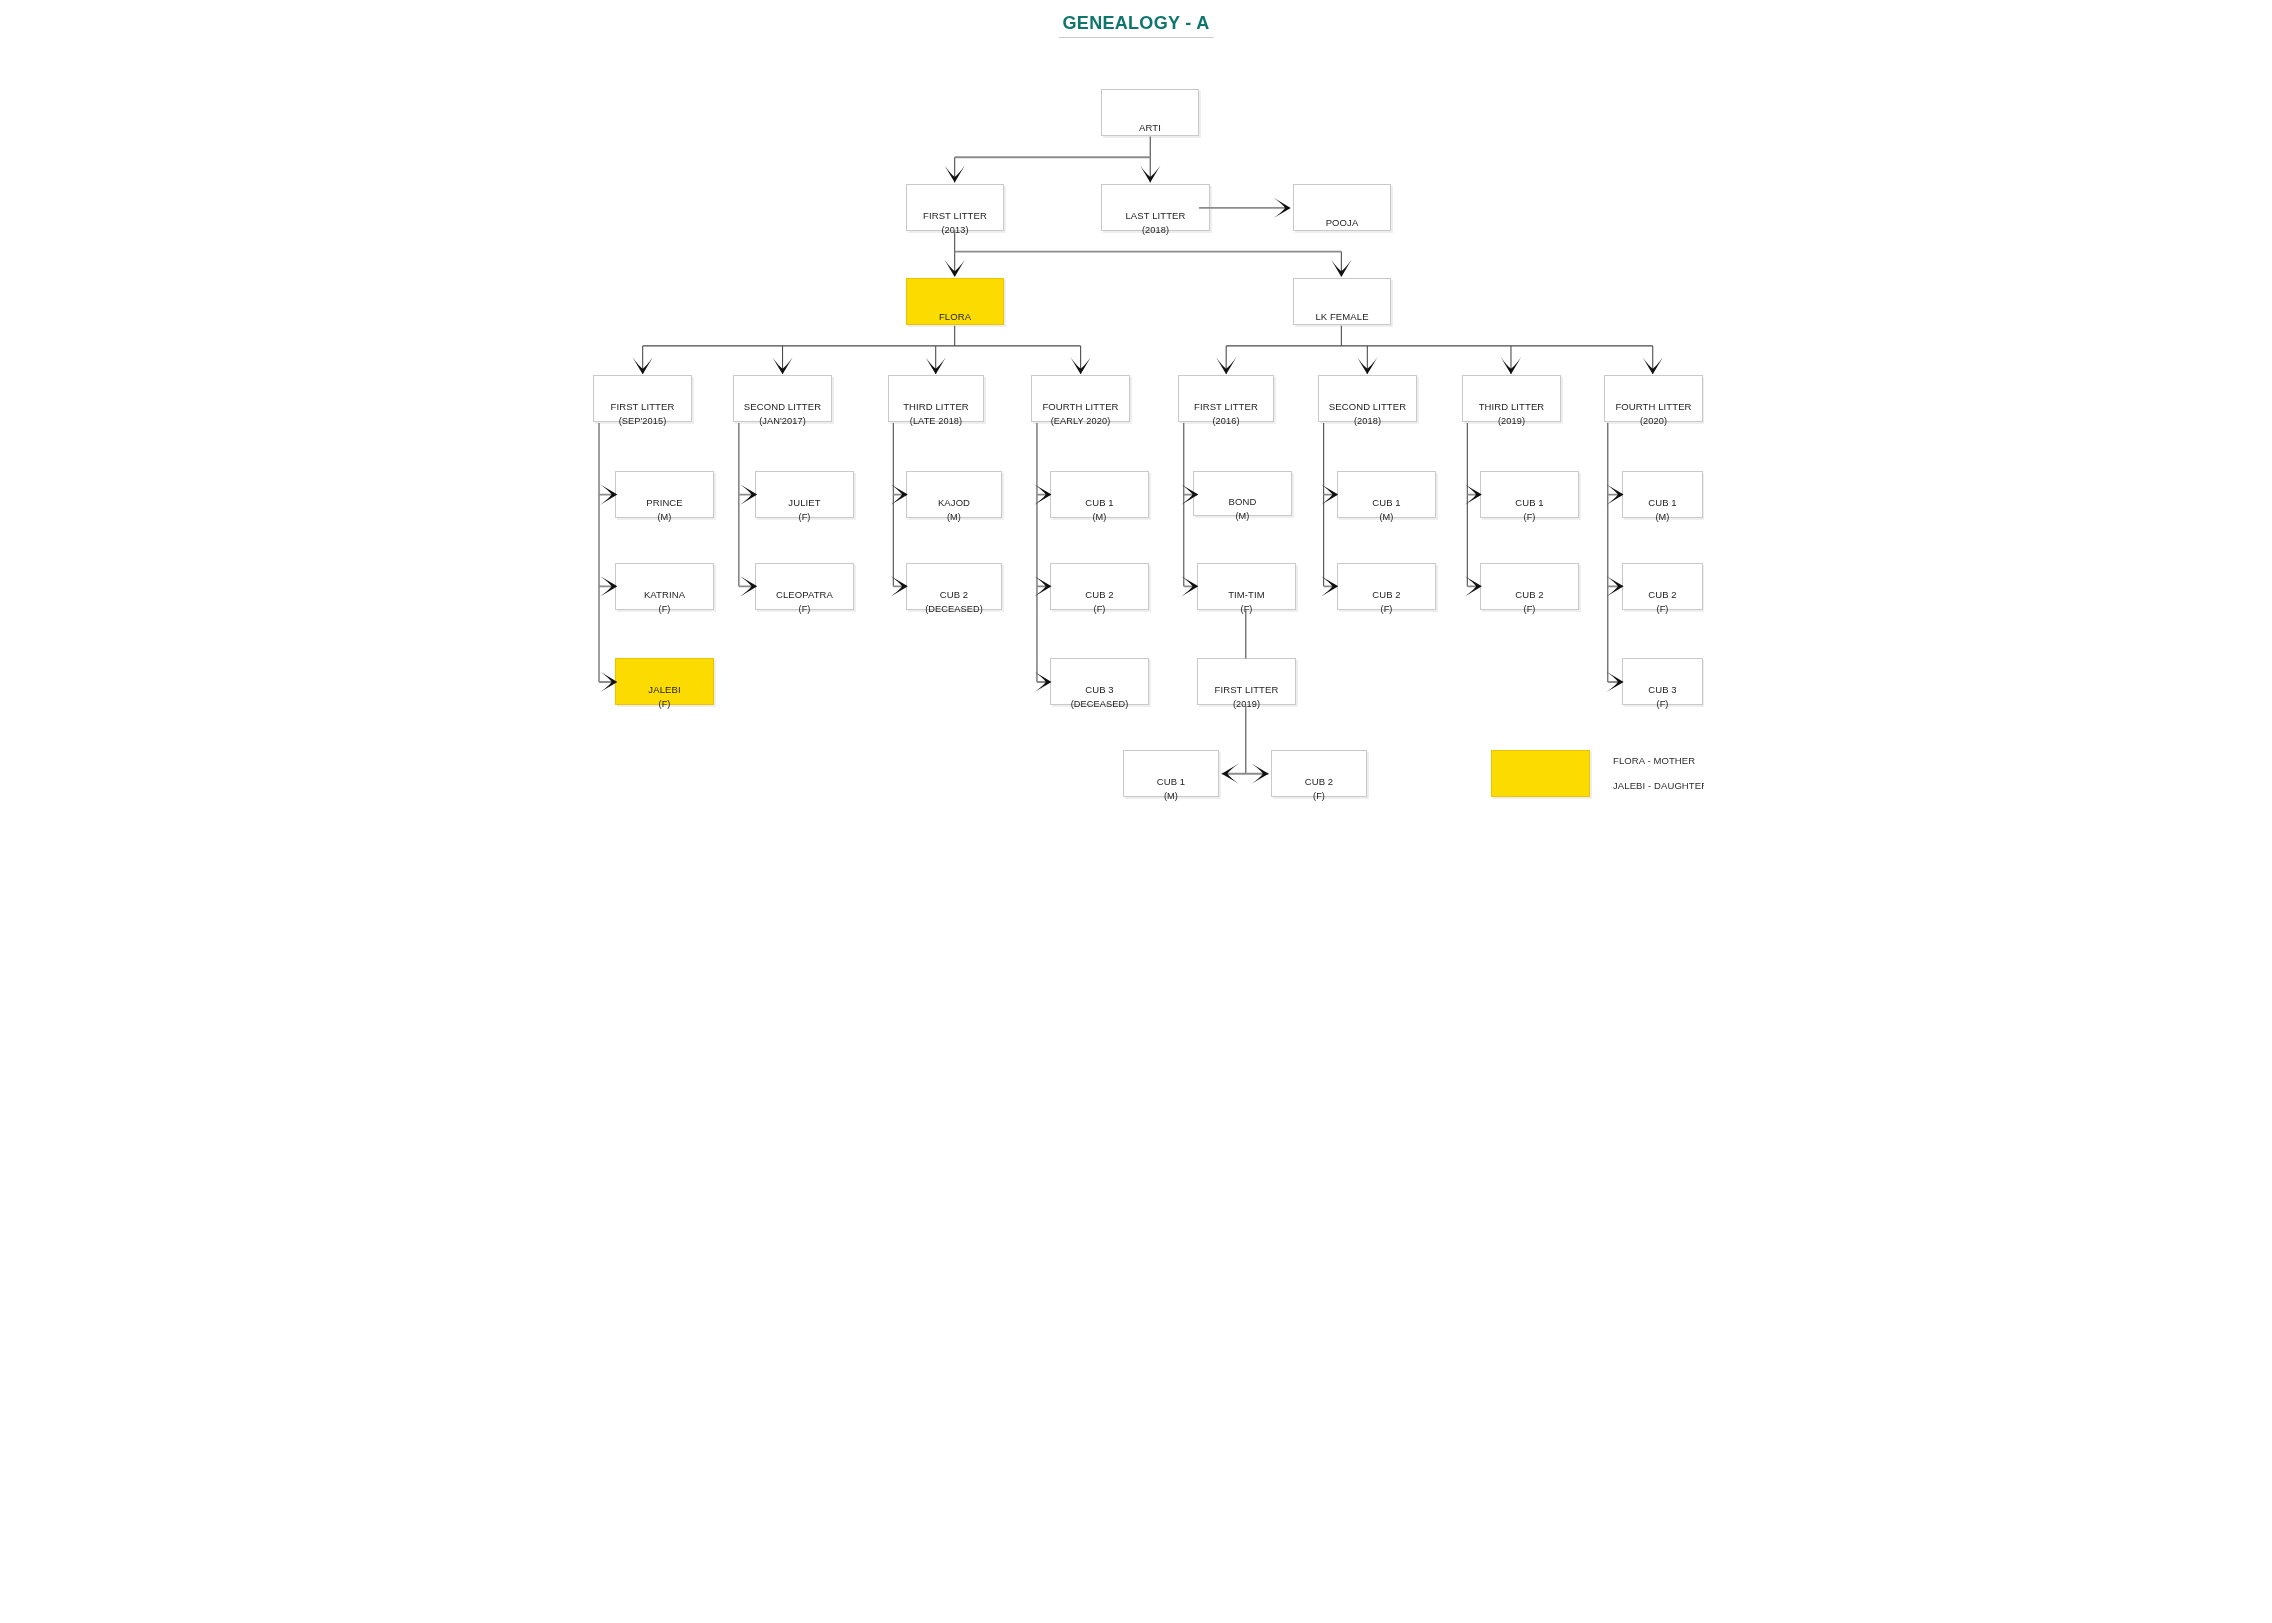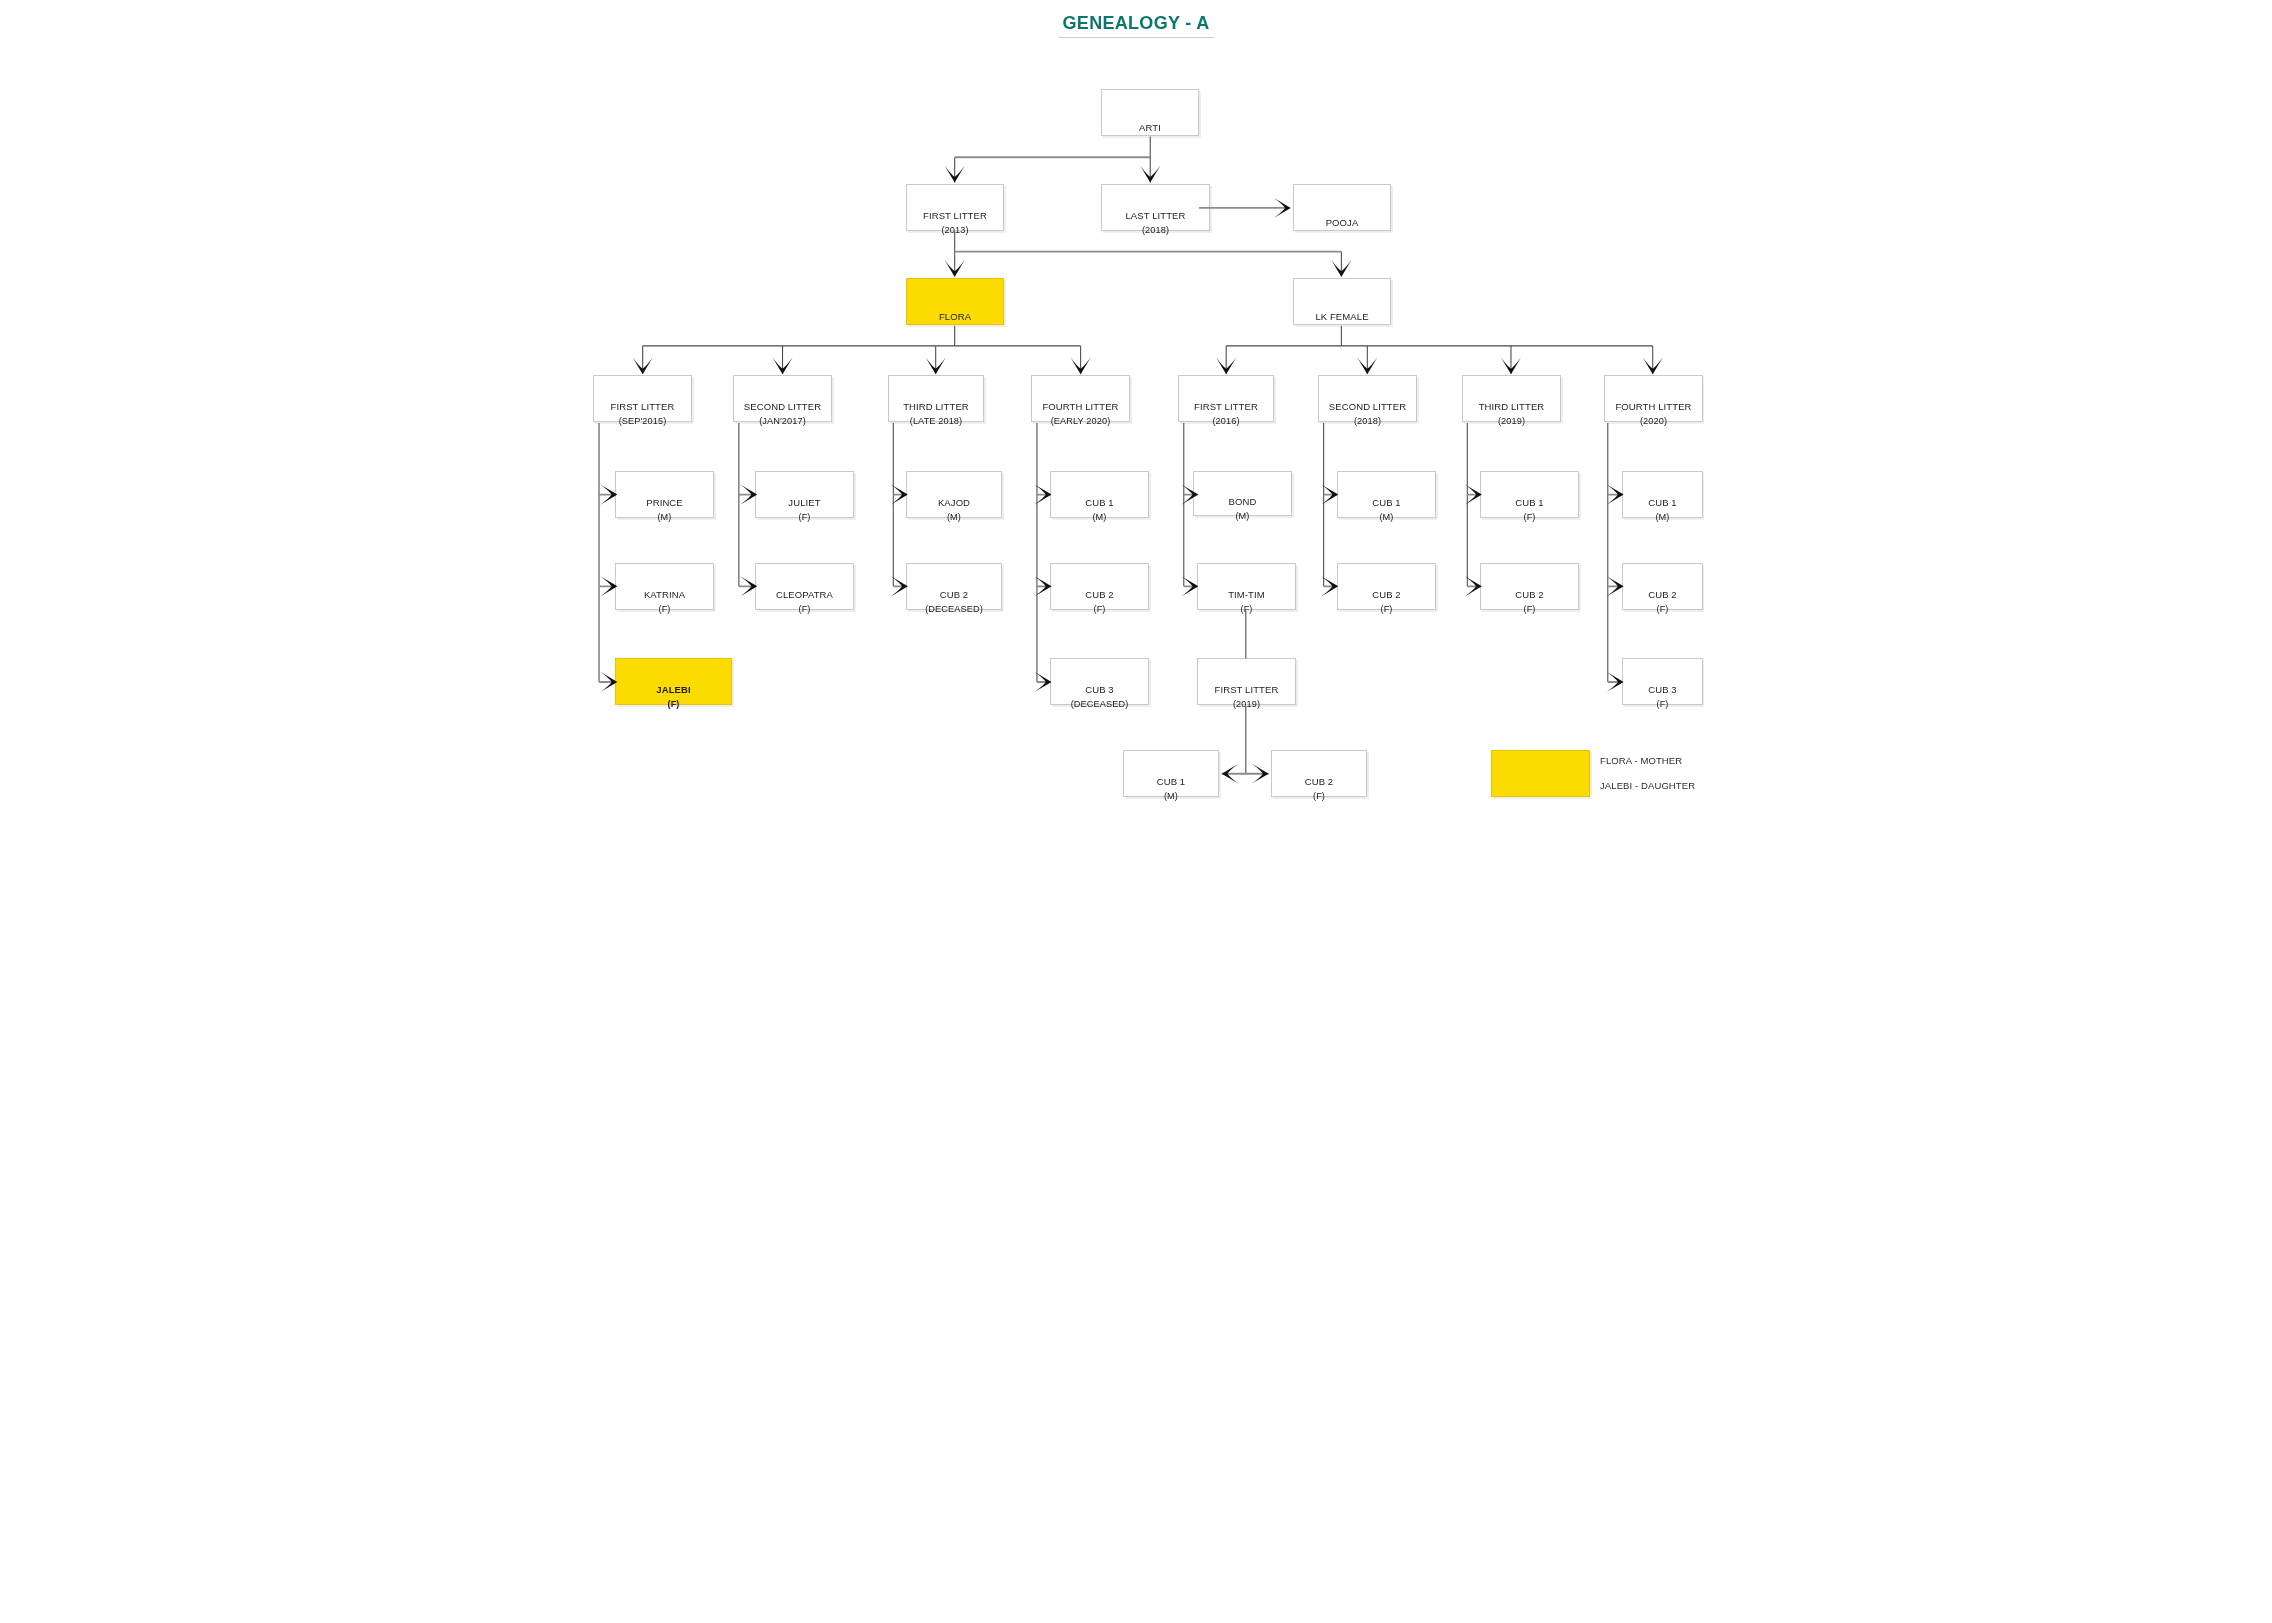--- a/index.html
+++ b/index.html
@@ -26,21 +26,21 @@
     text-align:center;color:#1d1d1d;
     font-size:9.5px;line-height:1.5;letter-spacing:0.1px;
     box-sizing:border-box;
   }
   .node .lbl{display:block;white-space:nowrap;margin-top:32px;}
   .node .sub{display:block;font-size:9.2px;white-space:nowrap;}
   .hl{border:0.6px solid #e8c400;}
   #connectors{position:absolute;left:0;top:0;z-index:2;pointer-events:none;}
   .legend-label{
     position:absolute;z-index:1;font-size:9.5px;color:#2a2a2a;
-    letter-spacing:0.1px;white-space:nowrap;
+    letter-spacing:0.1px;white-space:nowrap;margin-left:13px;
   }
 </style>
 </head>
 <body>
 
 <div id="canvas">
 
   <div id="title">GENEALOGY - A</div>
 
   <div class="node" style="left:533px;top:89px;width:98px;height:47px">
@@ -100,21 +100,21 @@
     </div>
 
   <div class="node" style="left:47px;top:471px;width:99px;height:47px">
       <span class="lbl">PRINCE</span>
       <span class="sub">(M)</span>
     </div>
   <div class="node" style="left:47px;top:563px;width:99px;height:47px">
       <span class="lbl">KATRINA</span>
       <span class="sub">(F)</span>
     </div>
-  <div class="node hl" style="left: 47px; top: 658px; width: 117px; height: 47px; background: rgb(252, 220, 0); font-weight: bold;">
+  <div class="node hl" style="left: 47px; top: 658px; width: 99px; height: 47px; background: rgb(252, 220, 0);">
       <span class="lbl">JALEBI</span>
       <span class="sub">(F)</span>
     </div>
   <div class="node" style="left:187px;top:471px;width:99px;height:47px">
       <span class="lbl">JULIET</span>
       <span class="sub">(F)</span>
     </div>
   <div class="node" style="left:187px;top:563px;width:99px;height:47px">
       <span class="lbl">CLEOPATRA</span>
       <span class="sub">(F)</span>

